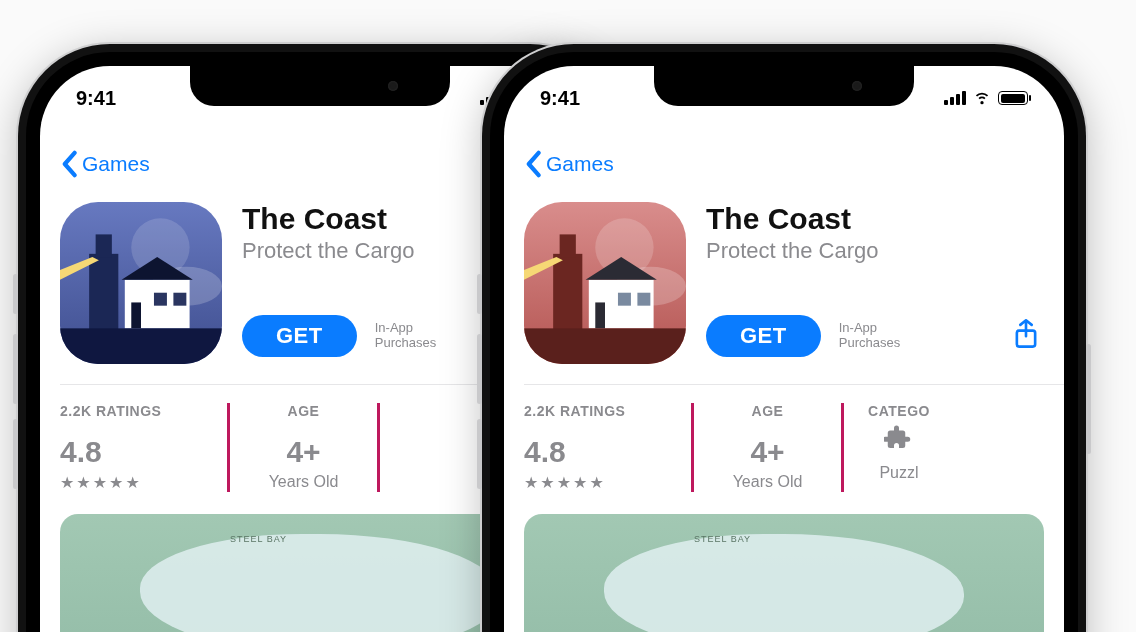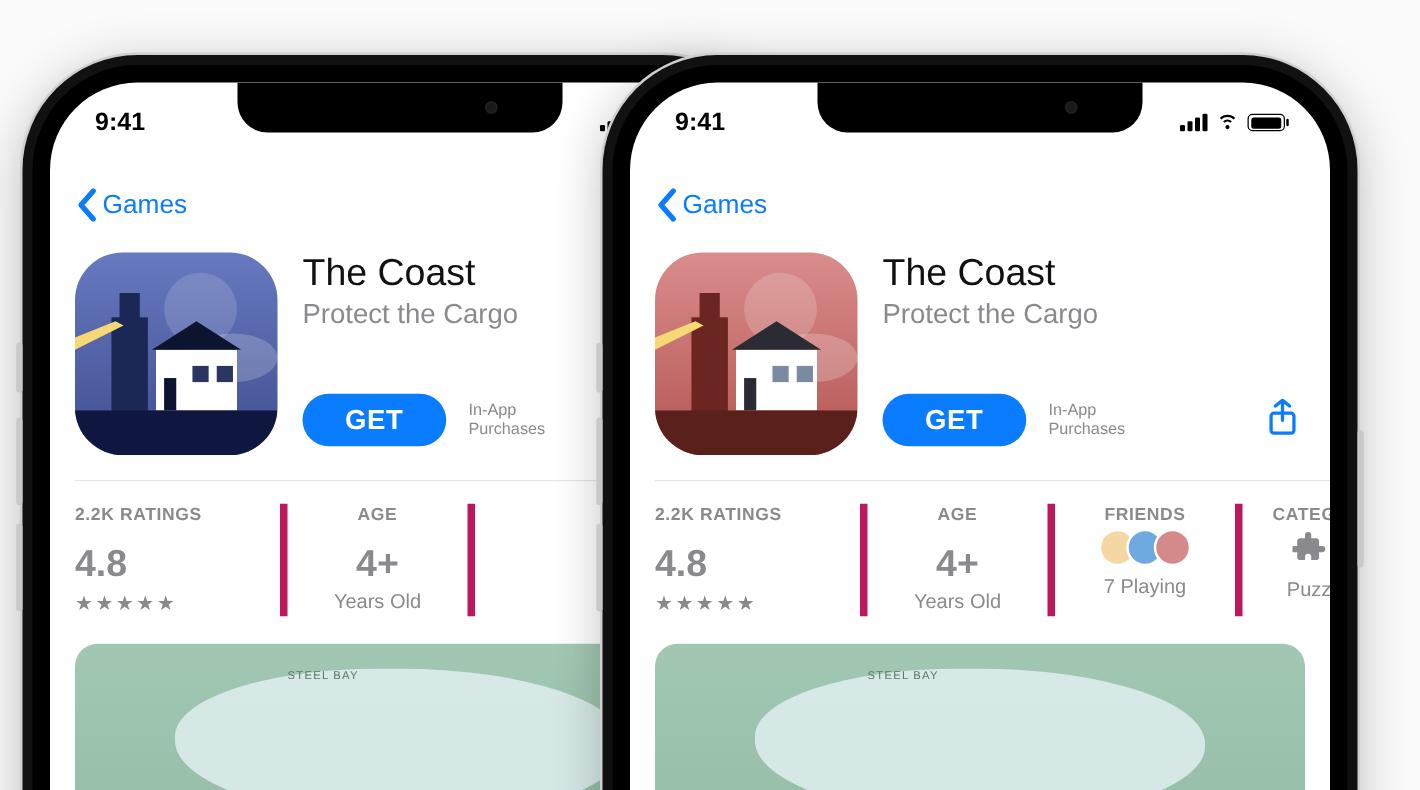--- a/index.html
+++ b/index.html
@@ -96,21 +96,21 @@
     border-radius: 38px;
     flex-shrink: 0;
     overflow:hidden;
     position:relative;
   }
   .icon-blue { background: linear-gradient(180deg,#6779c0,#3f4e8f); }
   .icon-red  { background: linear-gradient(180deg,#d98d8c,#b45552); }
   .app-icon svg { width:100%; height:100%; display:block; }
 
   .header-info { flex:1; display:flex; flex-direction:column; }
-  .app-title { font-size: 30px; font-weight:400; color:#111; }
+  .app-title { font-size: 30px; font-weight:700; color:#111; }
   .app-sub   { font-size: 22px; color:#8a8a8e; margin-top:2px; white-space:nowrap; }
 
   .get-row { display:flex; align-items:center; gap:18px; margin-top:auto; margin-bottom:7px;}
   .get-btn {
     background: var(--accent);
     color:#fff;
     font-size:22px;
     font-weight:700;
     border:none;
     border-radius: 22px;
@@ -127,21 +127,21 @@
     display:flex;
     padding: 18px 0 0 20px;
     gap: 0;
     color:#8a8a8e;
   }
   .stat {
     display:flex;
     flex-direction:column;
     align-items:center;
     min-width: 150px;
-    border-right:6px solid #be185d;
+    border-right:3px solid #be185d;
     padding: 0 10px;
   }
   .stat:first-child{ align-items:flex-start; padding-left:0; min-width:170px;}
   .stat-label { font-size:14px; font-weight:600; letter-spacing:.5px; }
   .stat-value { font-size:30px; font-weight:700; color:#8a8a8e; margin-top:16px;}
   .stat-sub   { font-size:16px; margin-top:4px; }
   .stars { letter-spacing:2px; font-size:16px; margin-top:4px;}
   .avatars { display:flex; margin-top:2px; margin-bottom:2px; height:34px; align-items:center;}
   .avatar { width:30px; height:30px; border-radius:50%; border:2px solid #fff; margin-left:-8px;}
   .avatar:first-child{margin-left:0;}
@@ -349,29 +349,20 @@
         <div class="stat">
           <div class="stat-label">2.2K RATINGS</div>
           <div class="stat-value">4.8</div>
           <div class="stars">★★★★★</div>
         </div>
         <div class="stat">
           <div class="stat-label">AGE</div>
           <div class="stat-value">4+</div>
           <div class="stat-sub">Years Old</div>
         </div>
-        <div class="stat">
-          <div class="stat-label">FRIENDS</div>
-          <div class="avatars">
-            <div class="avatar" style="background:#f4d7a3"></div>
-            <div class="avatar" style="background:#6ea9e0"></div>
-            <div class="avatar" style="background:#d48a8a"></div>
-          </div>
-          <div class="stat-sub">7 Playing</div>
-        </div>
         <div class="stat" style="border-right:none; min-width:110px">
           <div class="stat-label">CATEGO</div>
           <div class="puzzle">
             <svg width="30" height="30" viewBox="0 0 24 24" fill="#8a8a8e">
                 <path d="M10 2a2 2 0 012 2v2h3a2 2 0 012 2v3h2a2 2 0 110 4h-2v3a2 2 0 01-2 2h-3v-2a2 2 0 10-4 0v2H5a2 2 0 01-2-2v-3H1a2 2 0 110-4h2V8a2 2 0 012-2h3V4a2 2 0 012-2z"></path>
               </svg>
           </div>
           <div class="stat-sub">Puzzl</div>
         </div>
       </div>

